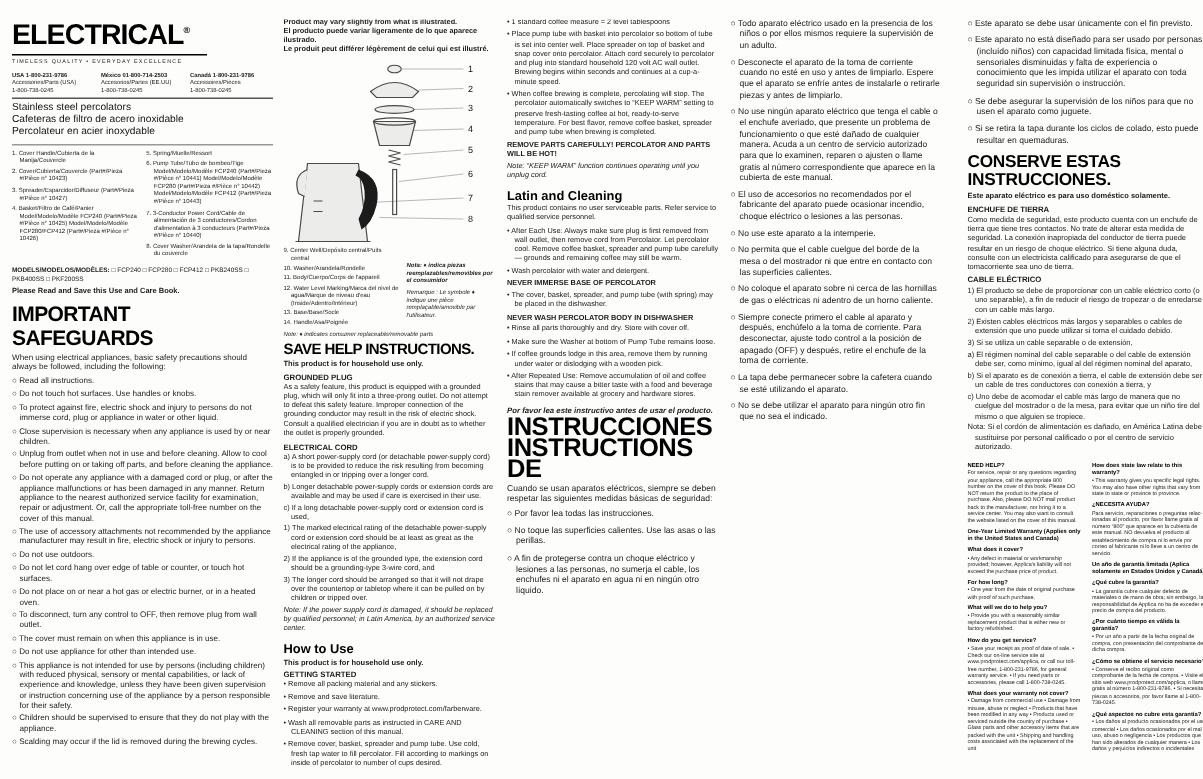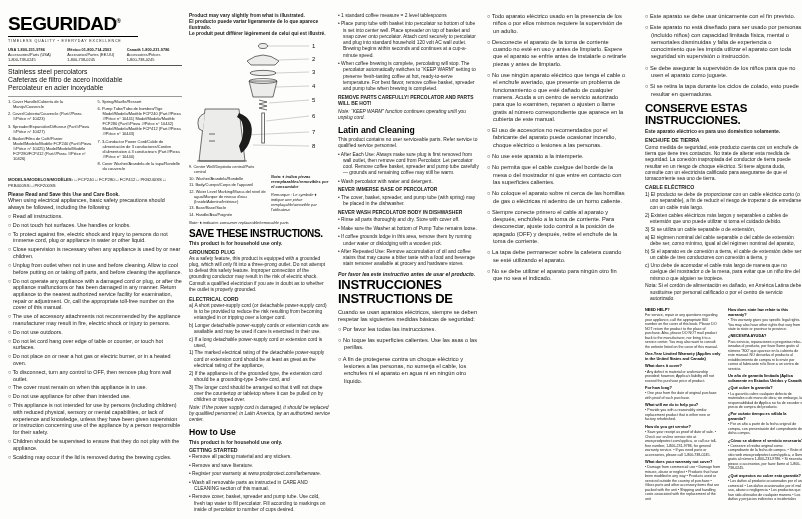--- a/index.html
+++ b/index.html
@@ -45,21 +45,21 @@
   .note-en{font-size:4px;line-height:5px;margin:1px 0 2px;}
   .h2{font-size:10px;font-weight:bold;letter-spacing:-0.4px;margin:3px 0 1.5px;color:#000;}
   .hh{font-size:5px;margin-bottom:2px;}
   .sect{font-size:5.2px;margin:2.5px 0 1px;}
   .body{font-size:4.9px;line-height:6.25px;}
   .body .li{margin-bottom:2.2px;}
   .li.tight{margin-bottom:1.4px;}
   .h3{font-size:8.6px;font-weight:bold;margin:4px 0 1.5px;color:#000;}
   .warn{margin:1.5px 0;}
   .es-lead{font-size:5.2px;margin:3.5px 0 1px;}
-  .es-h{font-size:13px;line-height:13.8px;font-weight:bold;letter-spacing:-0.3px;color:#000;margin:1px 0 3px;}
+  .es-h{font-size:17px;line-height:13.8px;font-weight:bold;letter-spacing:-0.3px;color:#000;margin:1px 0 3px;}
   .es-body{font-size:5.7px;line-height:7.3px;}
   .es-body .li,.li.es-li{margin-bottom:4px;padding-left:6px;text-indent:-6px;}
   .conserve{font-size:11.5px;line-height:12.4px;letter-spacing:-0.2px;margin-top:3px;}
   .body5{font-size:5px;line-height:6.3px;}
   .body5 .li{margin-bottom:1.6px;}
   .fineprint{display:flex;gap:7px;margin-top:4px;}
   .fp-col{flex:1;}
   .fp-h{font-size:3.9px;font-weight:bold;line-height:4.7px;margin:2.8px 0 0.6px;color:#000;}
   .fp-p{font-size:3.6px;line-height:4.5px;margin-bottom:0.6px;}
   svg .ln{stroke:#4a4a4a;stroke-width:0.8;fill:none;}
@@ -67,21 +67,21 @@
   svg .leader{stroke:#8a8a8a;stroke-width:0.4;}
   svg text{font-family:"Liberation Sans",sans-serif;font-size:6px;fill:#111;}
 </style>
 </head>
 <body>
 
 <div class="page">
 
   <div class="col col1">
     <div>
-      <div class="logo"><span>SEGURIDAD</span><span class="reg">®</span></div>
+      <div class="logo"><span>ELECTRICAL</span><span class="reg">®</span></div>
       <div class="tagline">TIMELESS QUALITY • EVERYDAY EXCELLENCE</div>
     </div>
     <div class="contacts">
       <div class="contact">
         <div class="c1">USA 1-800-231-9786</div>
         <div>Accessories/Parts (USA)</div>
         <div>1-800-738-0245</div>
       </div>
       <div class="contact">
         <div class="c1">México 01-800-714-2503</div>
@@ -110,20 +110,21 @@
         </div>
       <div class="pcol">
           <div class="li part">5. Spring/Muelle/Ressort</div>
           <div class="li part">6. Pump Tube/Tubo de bombeo/Tige  Model/Modelo/Modèle FCP240 (Part#/Pieza #/Pièce n° 10441)  Model/Modelo/Modèle FCP280 (Part#/Pieza #/Pièce n° 10442)  Model/Modelo/Modèle FCP412 (Part#/Pieza #/Pièce n° 10443)</div>
           <div class="li part">7. 3-Conductor Power Cord/Cable de alimentación de 3 conductores/Cordon d'alimentation à 3 conducteurs (Part#/Pieza #/Pièce n° 10440)</div>
           <div class="li part">8. Cover Washer/Arandela de la tapa/Rondelle du couvercle</div>
         </div>
     </div>
     <div class="models"><span class="b">MODELS/MODELOS/MODÈLES:</span> <span>□ FCP240  □ FCP280  □ FCP412  □ PKB240SS  □ PKB400SS  □ PKF200SS</span></div>
     <div class="read-save">Please Read and Save this Use and Care Book.</div>
+    <div class="h1">IMPORTANT SAFEGUARDS</div>
     <div class="body intro">When using electrical appliances, basic safety precautions should always be followed, including the following:</div>
     <div class="body">
         <div class="li">○ Read all instructions.</div>
         <div class="li">○ Do not touch hot surfaces. Use handles or knobs.</div>
         <div class="li">○ To protect against fire, electric shock and injury to persons do not immerse cord, plug or appliance in water or other liquid.</div>
         <div class="li">○ Close supervision is necessary when any appliance is used by or near children.</div>
         <div class="li">○ Unplug from outlet when not in use and before cleaning. Allow to cool before putting on or taking off parts, and before cleaning the appliance.</div>
         <div class="li">○ Do not operate any appliance with a damaged cord or plug, or after the appliance malfunctions or has been damaged in any manner. Return appliance to the nearest authorized service facility for examination, repair or adjustment. Or, call the appropriate toll-free number on the cover of this manual.</div>
         <div class="li">○ The use of accessory attachments not recommended by the appliance manufacturer may result in fire, electric shock or injury to persons.</div>
         <div class="li">○ Do not use outdoors.</div>
@@ -191,21 +192,21 @@
           <div class="li part">12. Water Level Marking/Marca del nivel de agua/Marque de niveau d'eau (Inside/Adentro/Intérieur)</div>
           <div class="li part">13. Base/Base/Socle</div>
           <div class="li part">14. Handle/Asa/Poignée</div>
         </div>
       <div class="pnotes">
         <div class="part b i">Nota: ♦ indica piezas reemplazables/removibles por el consumidor</div>
         <div class="part i">Remarque : Le symbole ♦ indique une pièce remplaçable/amovible par l'utilisateur.</div>
       </div>
     </div>
     <div class="note-en i">Note: ♦ indicates consumer replaceable/removable parts</div>
-    <div class="h2">SAVE THESE INSTRUCTIONS.</div>
+    <div class="h2">SAVE HELP INSTRUCTIONS.</div>
     <div class="hh b">This product is for household use only.</div>
     <div class="b sect">GROUNDED PLUG</div>
     <div class="body">As a safety feature, this product is equipped with a grounded plug, which will only fit into a three-prong outlet. Do not attempt to defeat this safety feature. Improper connection of the grounding conductor may result in the risk of electric shock. Consult a qualified electrician if you are in doubt as to whether the outlet is properly grounded.</div>
     <div class="b sect">ELECTRICAL CORD</div>
     <div class="body">
         <div class="li tight">a) A short power-supply cord (or detachable power-supply cord) is to be provided to reduce the risk resulting from becoming entangled in or tripping over a longer cord.</div>
         <div class="li tight">b) Longer detachable power-supply cords or extension cords are available and may be used if care is exercised in their use.</div>
         <div class="li tight">c) If a long detachable power-supply cord or extension cord is used,</div>
         <div class="li tight">1) The marked electrical rating of the detachable power-supply cord or extension cord should be at least as great as the electrical rating of the appliance,</div>
         <div class="li tight">2) If the appliance is of the grounded type, the extension cord should be a grounding-type 3-wire cord, and</div>

